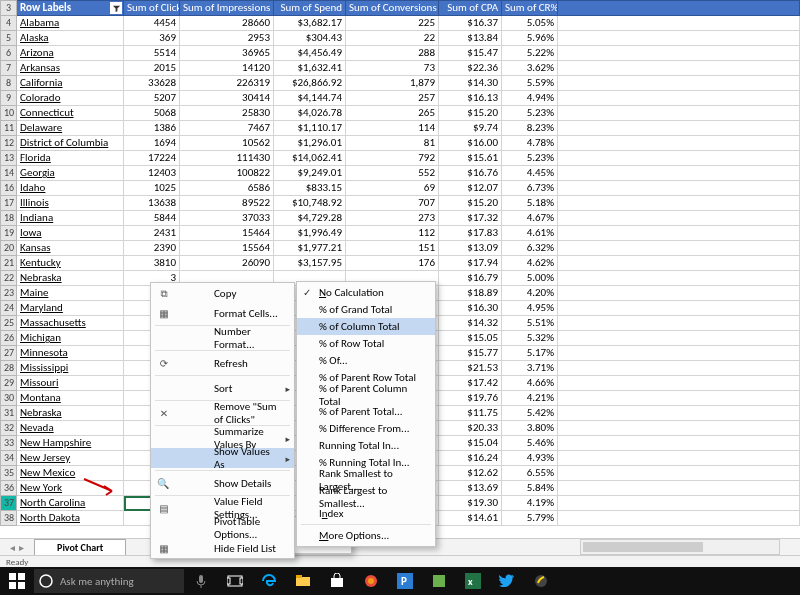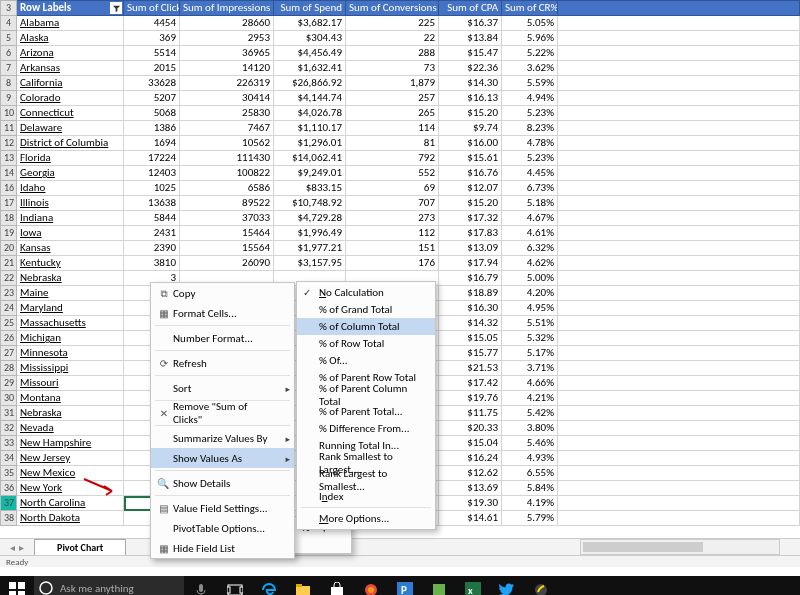--- a/index.html
+++ b/index.html
@@ -85,21 +85,21 @@
   }
   .ctx1 .row {
     display: flex;
     align-items: center;
     height: 20px;
     padding: 0 16px 0 4px;
     position: relative;
   }
   .ctx1 .row.hover { background: #c5d8f1; }
   .ctx1 .ic { width: 18px; text-align: center; color: #555; font-size: 10px; }
-  .ctx1 .lbl { flex: 1; }
+  .ctx1 .lbl { flex: 1; margin-left: 41px; }
   .ctx1 .sep { height: 1px; background: #e0e0e0; margin: 2px 4px; }
   .ctx1 .sub::after {
     content: "▸";
     position: absolute;
     right: 4px;
     font-size: 9px;
     color: #444;
   }
   
   .ctx2 {
@@ -174,24 +174,24 @@
     background: #f3f3f3;
     font-size: 9px;
     padding: 0 6px;
     color: #555;
     border-top: 1px solid #ccc;
   }
   
   .taskbar {
     position: absolute;
     left: 0; right: 0; bottom: 0;
-    height: 19px;
+    height: 28px;
     background: #101010;
     display: flex;
-    align-items: flex-start;
+    align-items: center;
     z-index: 50;
   }
   .tb-btn {
     width: 34px; height: 28px;
     display: flex; align-items: center; justify-content: center;
     color: #fff;
   }
   .tb-btn svg { width: 16px; height: 16px; }
   .search-box {
     height: 24px;
@@ -716,20 +716,23 @@
       <span>% of Parent Column Total</span>
     </div>
   <div class="row">
       <span>% of Parent Total...</span>
     </div>
   <div class="row">
       <span>% Difference From...</span>
     </div>
   <div class="row">
       <span>Running Total In...</span>
+    </div>
+  <div class="row">
+      <span>% Running Total In...</span>
     </div>
   <div class="row">
       <span>Rank Smallest to Largest...</span>
     </div>
   <div class="row">
       <span>Rank Largest to Smallest...</span>
     </div>
   <div class="row">
       <span>I<span class="u">n</span>dex</span>
     </div>

